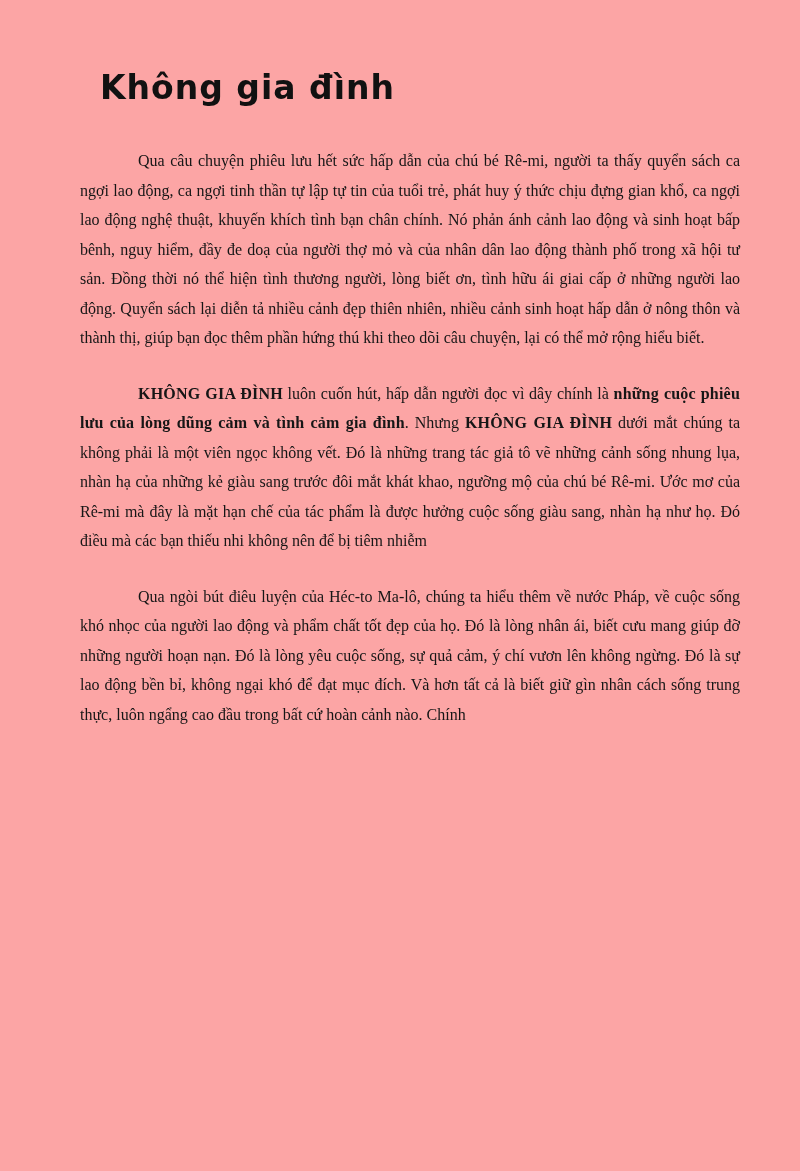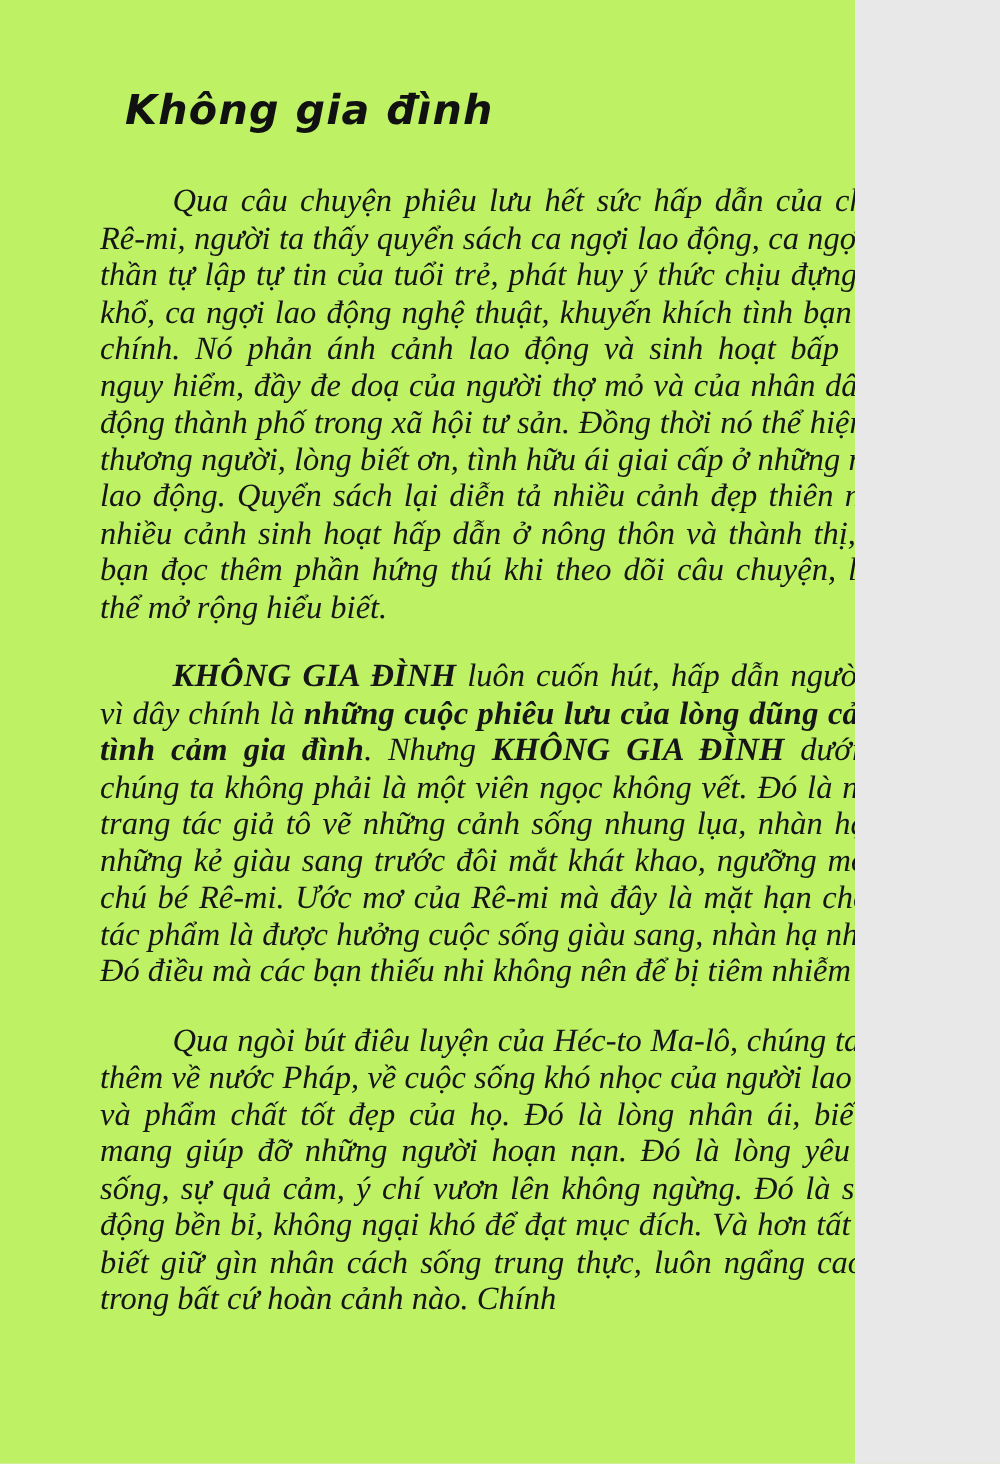--- a/index.html
+++ b/index.html
@@ -2,48 +2,47 @@
 <html lang="vi"><head>
 <meta charset="utf-8">
 <style>
   html, body {
     margin: 0;
     padding: 0;
     background: #e8e8e8;
   }
   .page {
     position: relative;
-    width: 684px;
+    width: 800px;
     height: 1171px;
-    background: #bef264;
+    background: #fca5a5;
     color: #161616;
     overflow: hidden;
     font-family: "Liberation Serif", serif;
-    font-style: italic;
   }
   .title {
     margin: 0;
     position: absolute;
     left: 100px;
     top: 68px;
     font-family: "DejaVu Sans", sans-serif;
     font-weight: 800;
     font-size: 33px;
     letter-spacing: 1px;
     color: #111111;
   }
   .content {
     position: absolute;
     left: 80px;
     top: 146px;
     width: 660px;
   }
   .content p {
     margin: 0 0 26px 0;
-    font-size: 26px;
+    font-size: 16px;
     line-height: 29.5px;
     text-align: justify;
     text-indent: 58px;
     color: #161616;
   }
   .content p b {
     font-weight: bold;
     letter-spacing: 0.2px;
   }
 </style>

